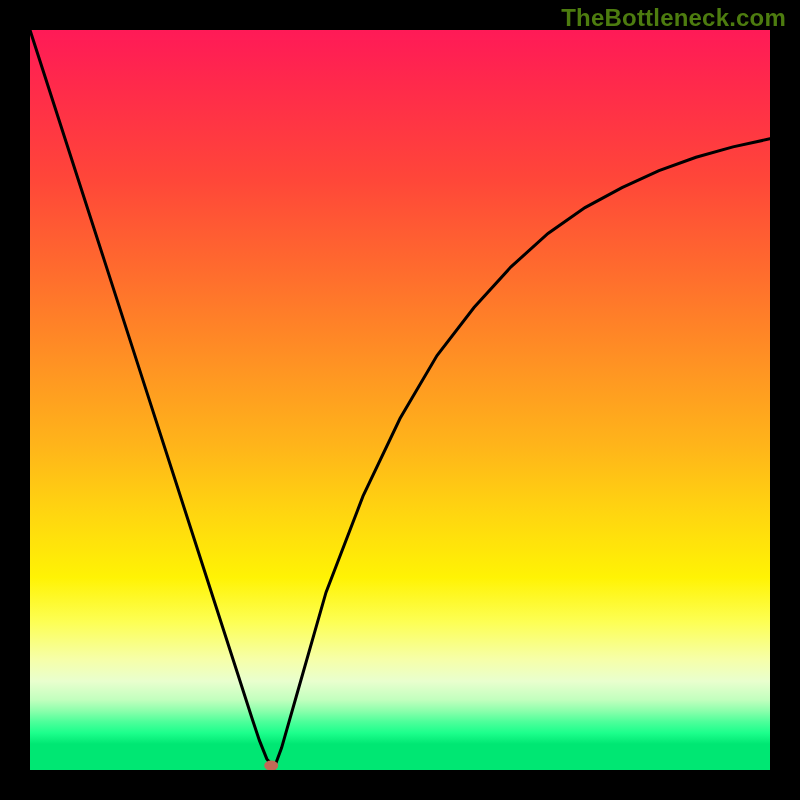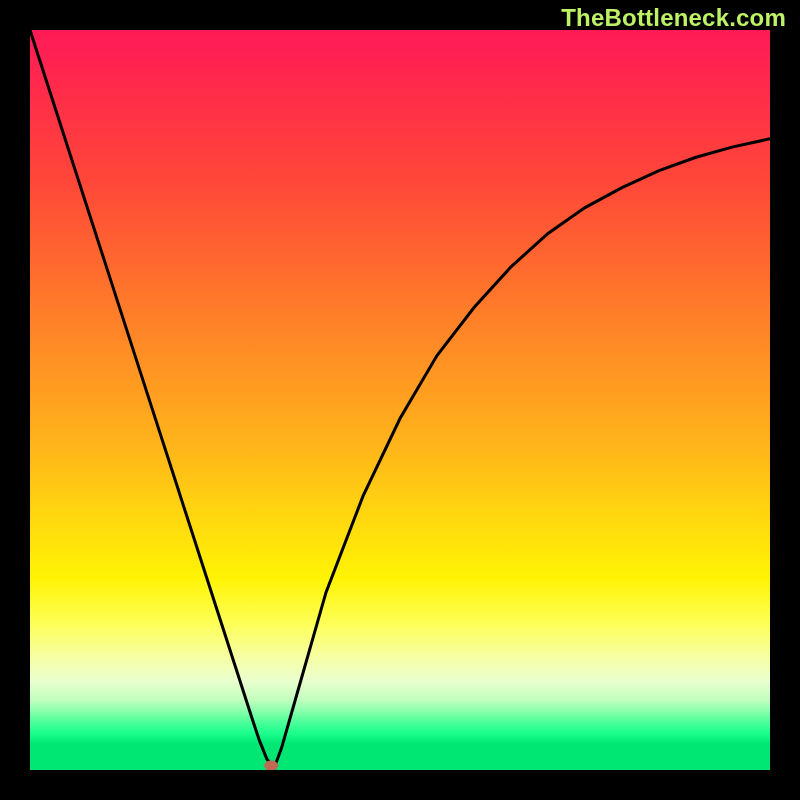--- a/index.html
+++ b/index.html
@@ -14,21 +14,21 @@
   .frame {
     position: relative;
     width: 800px;
     height: 800px;
     background: #000;
   }
   .watermark {
     position: absolute;
     top: 4px;
     right: 14px;
-    color: #bef264;
+    color: #4d7c0f;
     font-size: 24px;
     font-weight: 600;
     letter-spacing: 0.2px;
     user-select: none;
   }
   .plot-area {
     position: absolute;
     left: 30px;
     top: 30px;
     width: 740px;

